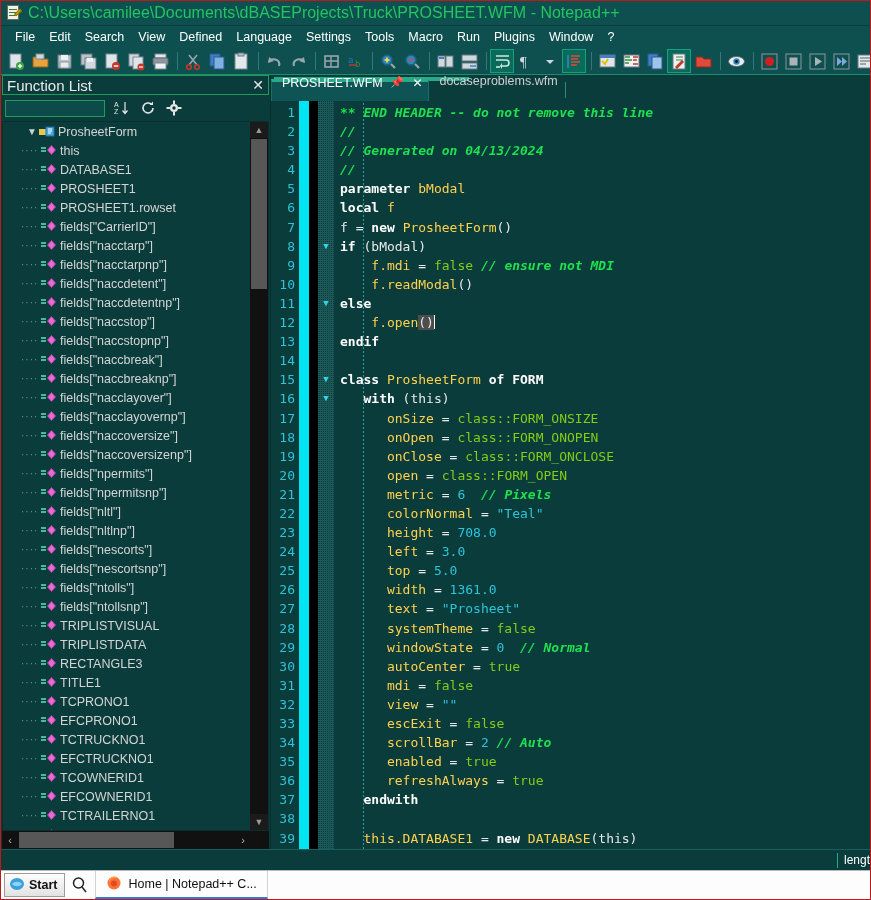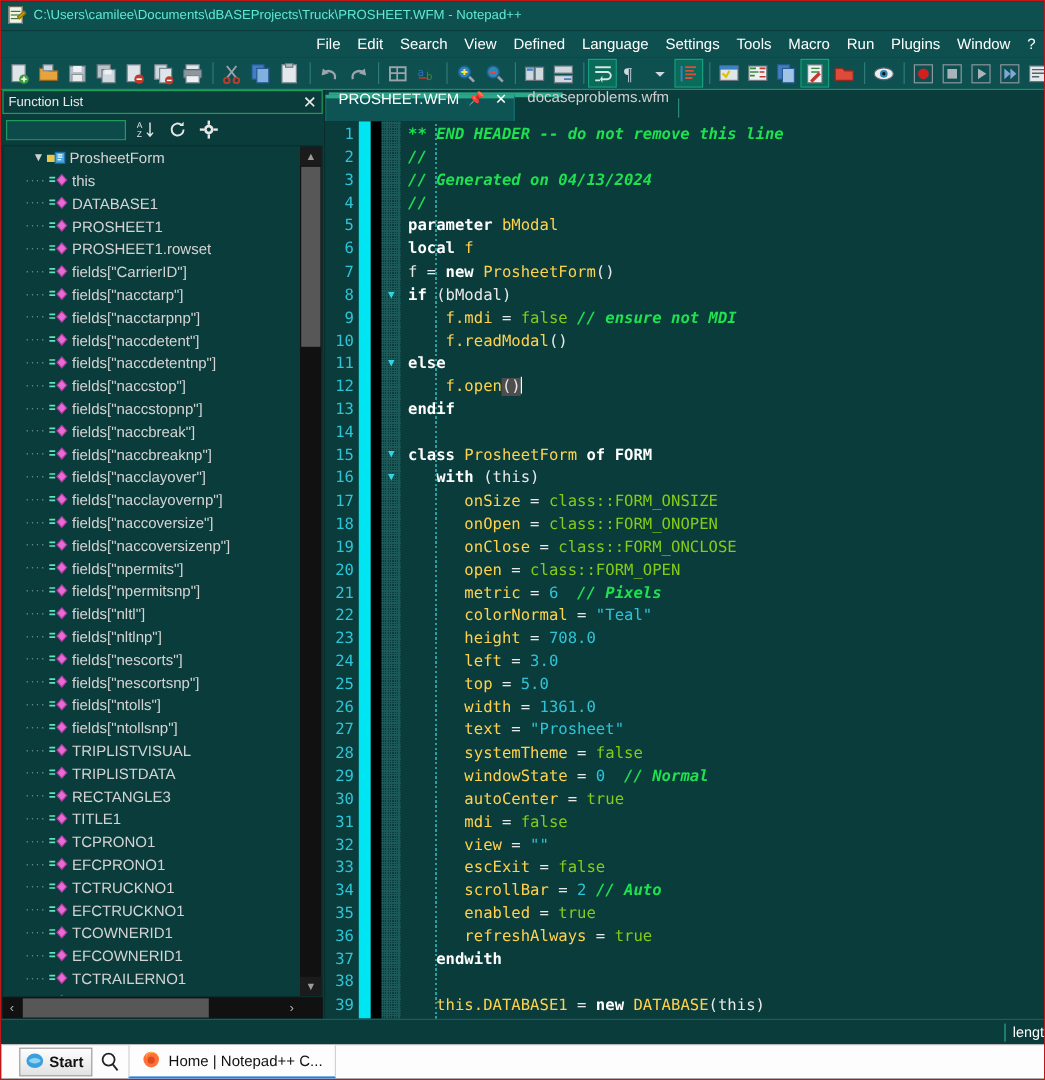--- a/index.html
+++ b/index.html
@@ -38,33 +38,32 @@
   }
   .titlebar .appicon .line {
     position:absolute; left:3px; width:8px; height:1px; background:#3a7a3a;
   }
   .titlebar .appicon .pen {
     position:absolute; right:0; top:6px; width:8px; height:3px;
     background:#d8b000; transform: rotate(-42deg);
     border:1px solid #8a7000;
   }
   .titlebar .ttl {
-    color: #5eead4;
-    font-size: 11px;
+    color: #22c55e;
+    font-size: 16px;
     white-space: nowrap;
   }
 
   
   .menubar {
     height: 22px;
     background: #0e5050;
     display: flex; align-items: center;
     padding-left: 7px;
     font-size: 12.5px;
-    justify-content: flex-end;
   }
   .menubar .mi {
     color: #ffffff;
     padding: 2px 7px;
     white-space: nowrap;
     cursor: default;
   }
 
   
   .toolbar {
@@ -104,21 +103,21 @@
   }
   .panel-head {
     height: 20px;
     display: flex; align-items: center;
     justify-content: space-between;
     border: 1px solid #1f9c5a;
     margin: 0 1px;
     padding: 0 4px;
     background: #0b3c3c;
   }
-  .panel-head .t { color:#eaeaea; font-size:11px; }
+  .panel-head .t { color:#eaeaea; font-size:15px; }
   .panel-head .x { color:#eaeaea; font-size:14px; line-height:1; cursor:pointer; }
 
   .panel-tools {
     height: 26px;
     display: flex; align-items: center;
     padding: 0 4px;
     gap: 8px;
   }
   .fl-search {
     width: 100px; height: 17px;
@@ -298,21 +297,21 @@
   
   .taskbar {
     position:absolute; left:0; right:0; bottom:0;
     height: 29px;
     background: #fdfdfd;
     border-top: 1px solid #b9b9b9;
     display:flex; align-items:center;
   }
   .startbtn {
     display:flex; align-items:center; gap:4px;
-    height:24px; margin-left:15px; padding: 0 7px 0 4px;
+    height:24px; margin-left:3px; padding: 0 7px 0 4px;
     border: 1px solid #9b9b9b;
     background: linear-gradient(#fdfdfd,#e2e2e2);
     font-size: 12.5px; font-weight:bold; color:#111;
     cursor:pointer;
   }
   .tb-search { width:30px; display:flex; align-items:center; justify-content:center; cursor:pointer;}
   .tbtask {
     display:flex; align-items:center; gap:6px;
     height:28px; padding: 0 10px;
     border-left: 1px solid #d2d2d2;

